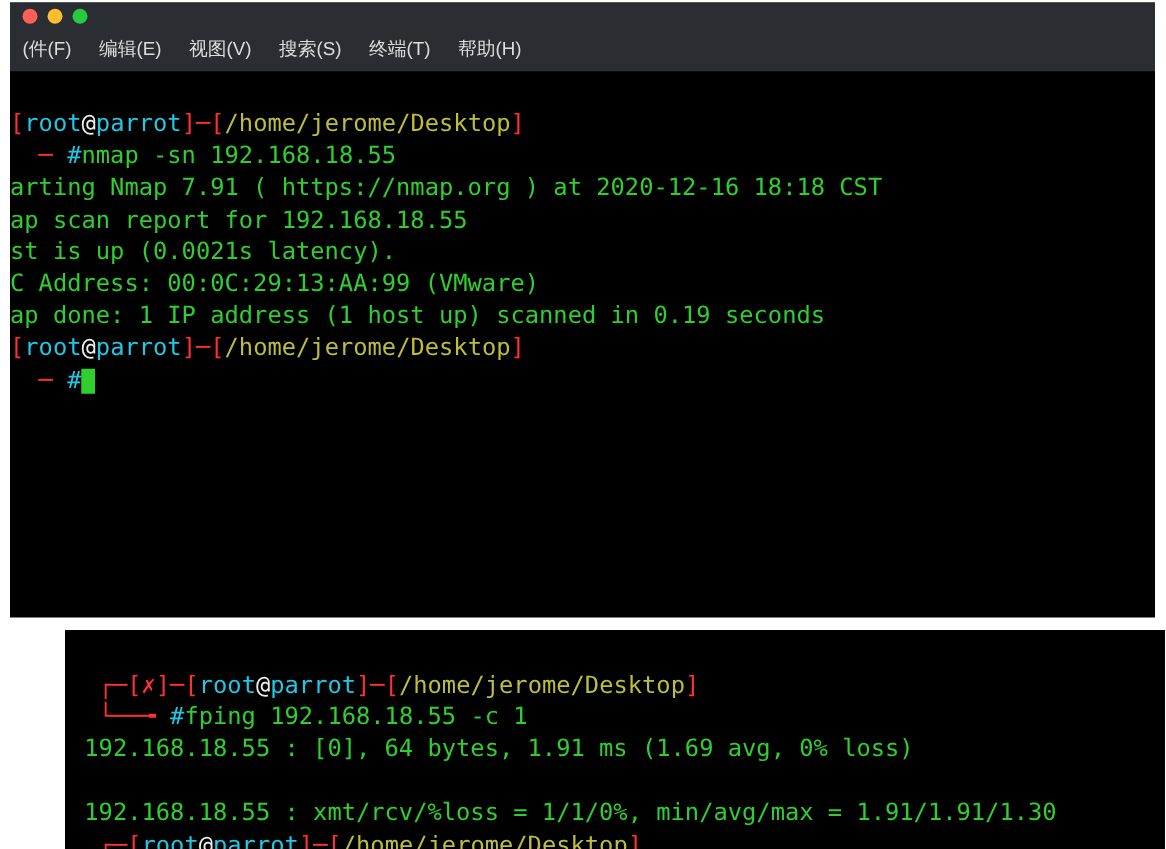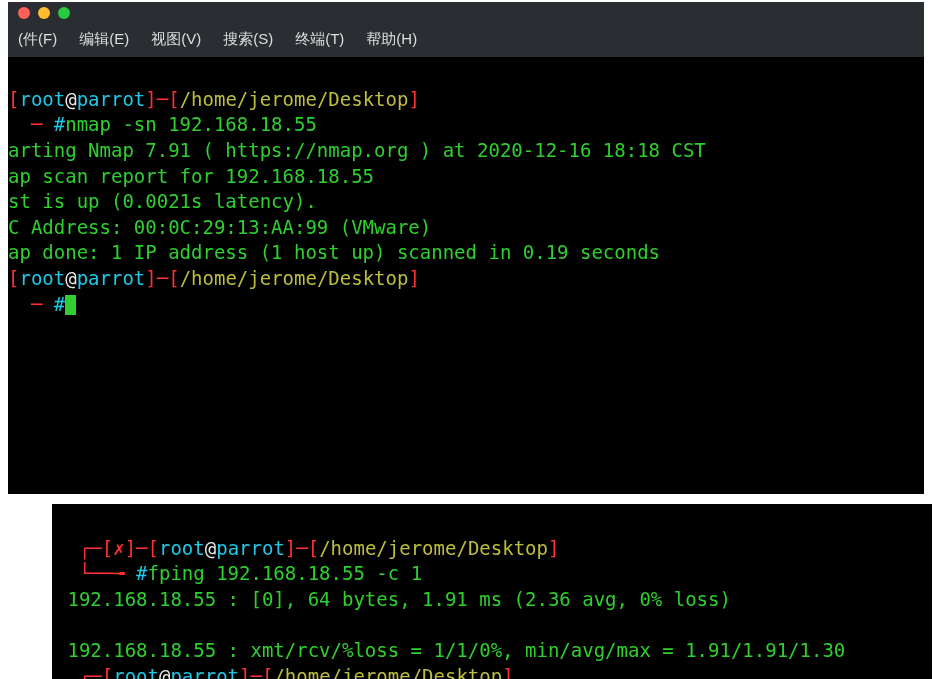--- a/index.html
+++ b/index.html
@@ -105,19 +105,19 @@
 <span class="green">ap done: 1 IP address (1 host up) scanned in 0.19 seconds</span>
 <span class="red">[</span><span class="cyan">root</span><span class="white">@</span><span class="cyan">parrot</span><span class="red">]─[</span><span class="yellowish">/home/jerome/Desktop</span><span class="red">]</span>
 <span class="red">  ─ </span><span class="cyan">#</span><span class="cursor"></span>
   </div>
 </div>
 
 <div class="window2">
   <div class="term-body2">
 <span class="red">  ┌─[</span><span class="red">✗</span><span class="red">]─[</span><span class="cyan">root</span><span class="white">@</span><span class="cyan">parrot</span><span class="red">]─[</span><span class="yellowish">/home/jerome/Desktop</span><span class="red">]</span>
 <span class="red">  └──╼ </span><span class="cyan">#</span><span class="green">fping 192.168.18.55 -c 1</span>
-<span class="green"> 192.168.18.55 : [0], 64 bytes, 1.91 ms (2.36 avg, 0% loss)</span>
+<span class="green"> 192.168.18.55 : [0], 64 bytes, 1.91 ms (1.69 avg, 0% loss)</span>
 <span class="green"></span>
 <span class="green"> 192.168.18.55 : xmt/rcv/%loss = 1/1/0%, min/avg/max = 1.91/1.91/1.30</span>
 <span class="red">  ┌─[</span><span class="cyan">root</span><span class="white">@</span><span class="cyan">parrot</span><span class="red">]─[</span><span class="yellowish">/home/jerome/Desktop</span><span class="red">]</span>
 
   </div>
 </div>
 
 </body></html>

